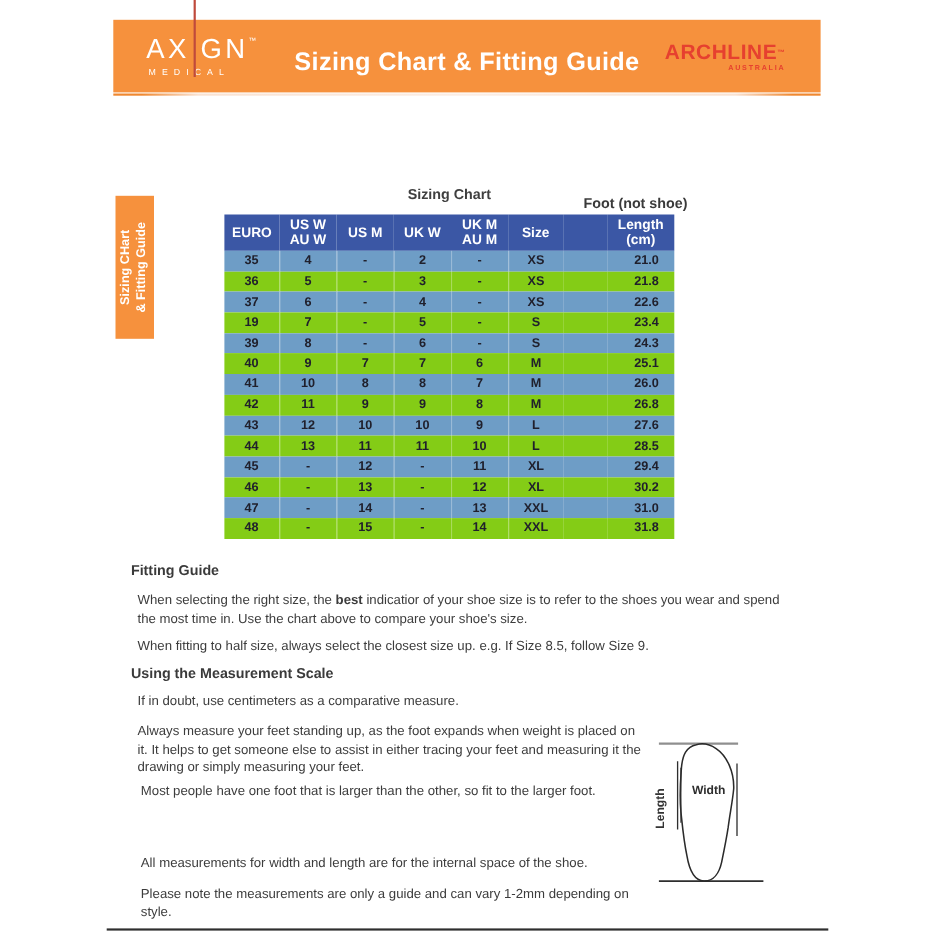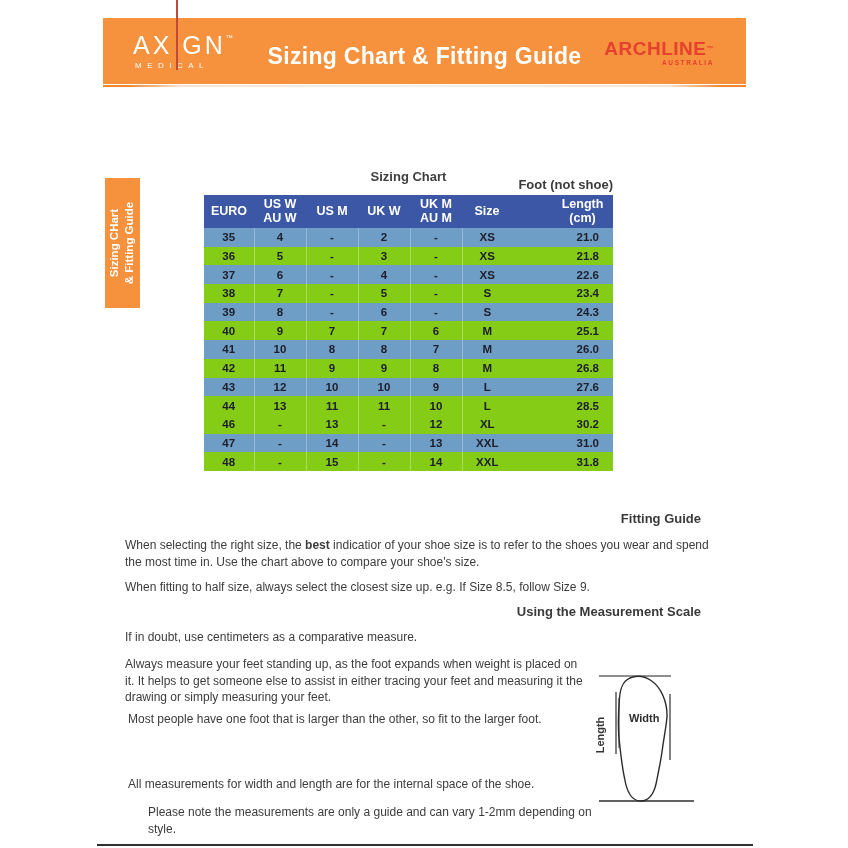--- a/index.html
+++ b/index.html
@@ -33,49 +33,49 @@
   }
   
   .side-tab { position:absolute; left:105px; top:178px; width:35px; height:130px; background:#F6913D; }
   .side-tab-text {
     position:absolute; left:50%; top:50%; width:130px; height:32px;
     transform:translate(-50%,-50%) rotate(-90deg);
     color:#fff; font-weight:bold; font-size:11.5px; line-height:15px; text-align:center;
   }
   
   .chart-title { position:absolute; left:204px; top:169px; width:409px; margin:0; text-align:center; font-size:13px; font-weight:bold; color:#3f3f3f; }
-  .foot-label  { position:absolute; left:400px; top:177px; width:213px; margin:0; text-align:right; font-size:13px; font-weight:bold; color:#3a3a3a; }
+  .foot-label  { position:absolute; left:412px; top:177px; width:213px; margin:0; text-align:right; font-size:13px; font-weight:bold; color:#3a3a3a; }
   
   .sizing-table-wrap { position:absolute; left:204px; top:195px; }
   table.sizing { width:409px; border-collapse:collapse; table-layout:fixed; }
   table.sizing th {
     background:#3B57A5; color:#fff; font-size:12.5px; line-height:13.5px; font-weight:bold;
     height:33px; padding:0; vertical-align:middle; white-space:pre-line; text-align:center;
   }
   table.sizing td {
     height:18.7px; padding:0; font-size:11.5px; font-weight:bold; color:#20202c;
     text-align:center; vertical-align:middle;
   }
   tr.row-blue td { background:#6E9DC6; }
   tr.row-lav  td { background:#84cc16; }
   table.sizing tbody td + td { border-left:1px solid rgba(255,255,255,0.3); }
   table.sizing tbody td.spacer, table.sizing tbody td.len { border-left:none; }
   table.sizing td.len { text-align:right; padding-right:14px; }
   
-  .sec-title { position:absolute; left:119px; width:582px; margin:0; text-align:right; font-size:13px; font-weight:bold; color:#3a3a3a; }
+  .sec-title { position:absolute; left:119px; width:582px; margin:0; text-align:left; font-size:13px; font-weight:bold; color:#3a3a3a; }
   .para { position:absolute; margin:0; font-size:12px; line-height:16.5px; color:#3c3c3c; }
   #fg-title { top:511px; }
   #fg-p1 { top:537px; left:125px; width:585px; }
   #fg-p2 { top:579px; left:125px; width:585px; }
   #ms-title { top:604px; }
   #ms-p1 { top:629px; left:125px; width:520px; }
   #ms-p2 { top:656px; left:125px; width:460px; }
   #ms-p3 { top:711px; left:128px; width:480px; }
   #ms-p4 { top:776px; left:128px; width:520px; }
-  #ms-p5 { top:804px; left:128px; width:455px;margin-left:20px; }
+  #ms-p5 { top:804px; left:128px; width:455px; }
   
   .foot-diagram { position:absolute; left:593px; top:660px; }
   
   .bottom-rule { position:absolute; left:97px; top:844px; width:656px; height:2px; background:#2f2f2f; }
 </style>
 </head>
 <body>
 
 <div class="page">
 
@@ -158,21 +158,21 @@
             <td>37</td>
             <td>6</td>
             <td>-</td>
             <td>4</td>
             <td>-</td>
             <td>XS</td>
             <td class="spacer"></td>
             <td class="len">22.6</td>
           </tr>
           <tr class="row-lav">
-            <td>38</td>
+            <td>19</td>
             <td>7</td>
             <td>-</td>
             <td>5</td>
             <td>-</td>
             <td>S</td>
             <td class="spacer"></td>
             <td class="len">23.4</td>
           </tr>
           <tr class="row-blue">
             <td>39</td>
@@ -226,20 +226,30 @@
           </tr>
           <tr class="row-lav">
             <td>44</td>
             <td>13</td>
             <td>11</td>
             <td>11</td>
             <td>10</td>
             <td>L</td>
             <td class="spacer"></td>
             <td class="len">28.5</td>
+          </tr>
+          <tr class="row-blue">
+            <td>45</td>
+            <td>-</td>
+            <td>12</td>
+            <td>-</td>
+            <td>11</td>
+            <td>XL</td>
+            <td class="spacer"></td>
+            <td class="len">29.4</td>
           </tr>
           <tr class="row-lav">
             <td>46</td>
             <td>-</td>
             <td>13</td>
             <td>-</td>
             <td>12</td>
             <td>XL</td>
             <td class="spacer"></td>
             <td class="len">30.2</td>

